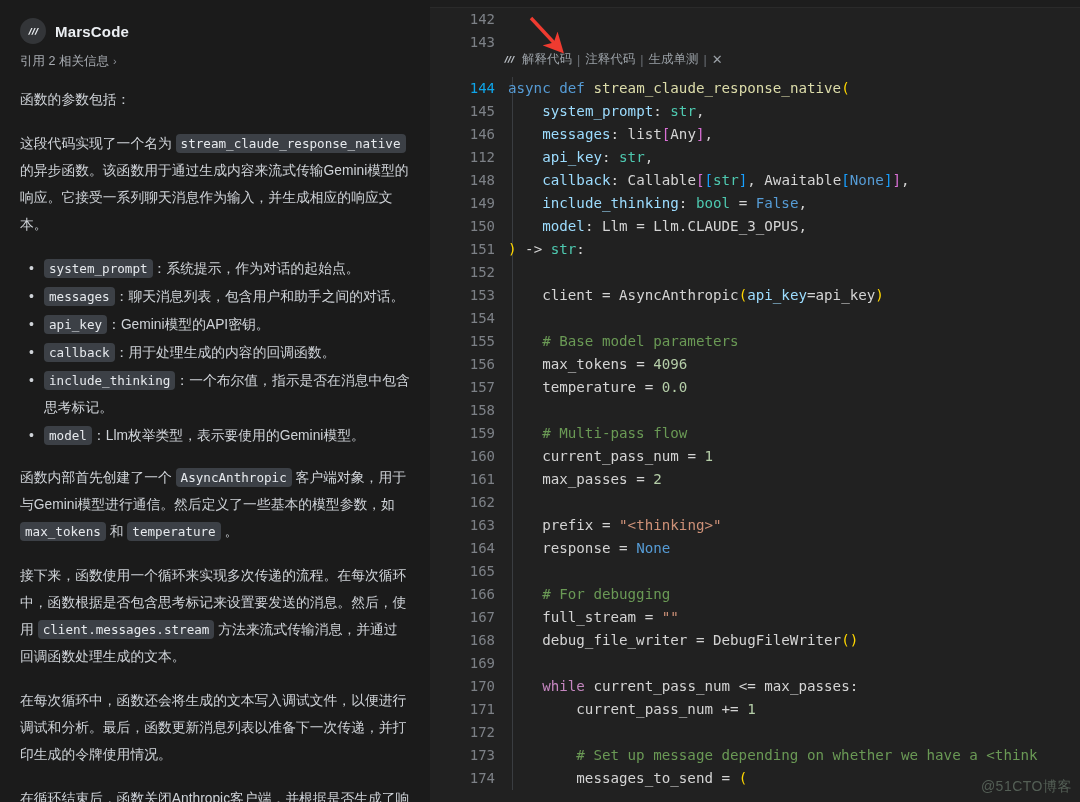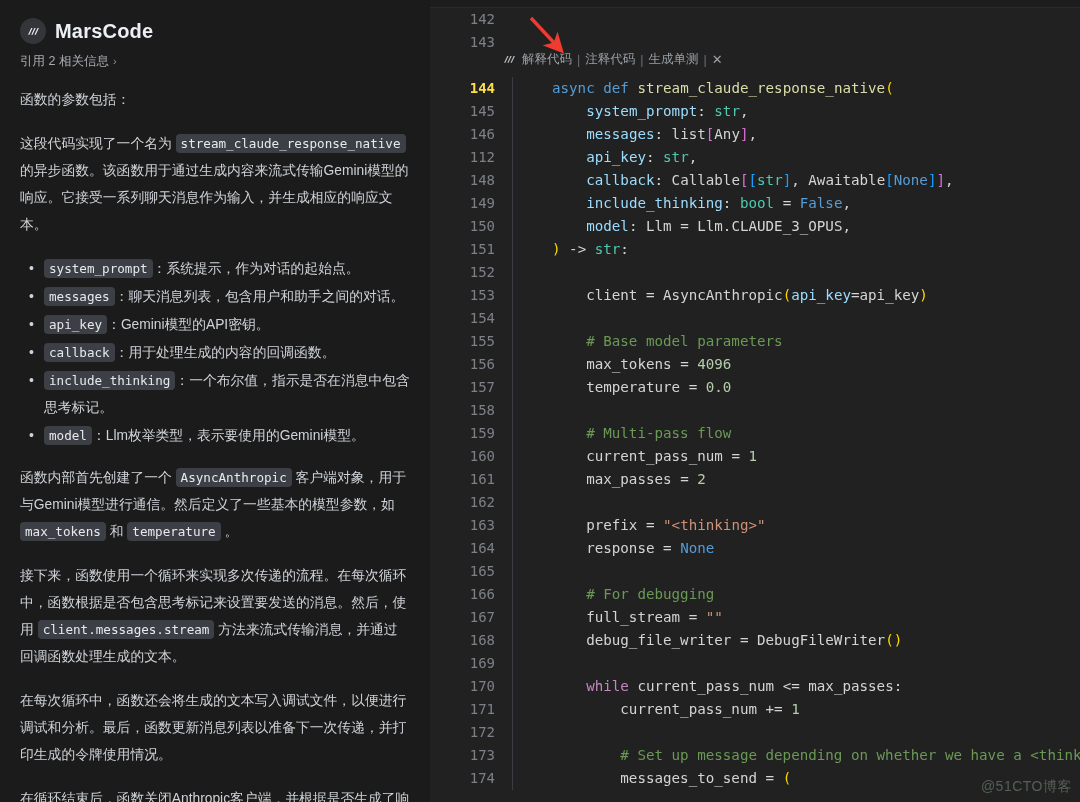--- a/index.html
+++ b/index.html
@@ -21,21 +21,21 @@
   }
   .chat-header { display: flex; align-items: center; gap: 9px; margin-bottom: 9px; }
   .logo-badge {
     width: 26px; height: 26px; border-radius: 50%;
     background: #333538;
     display: flex; align-items: center; justify-content: center;
     flex: none;
   }
   .logo-badge svg { display: block; }
   .brand-title {
-    font-size: 20px; font-weight: bold; color: #eceff3;
+    font-size: 15px; font-weight: bold; color: #eceff3;
     letter-spacing: .2px;
   }
   .cite-row {
     display: flex; align-items: center; gap: 4px;
     font-size: 12.5px; color: #a9adb3; margin-bottom: 16px;
     cursor: pointer;
   }
   .chev { font-size: 11px; color: #8b9097; line-height: 1; }
 
   .msg { color: #cfd3d8; font-size: 13.8px; line-height: 27px; }
@@ -72,31 +72,30 @@
     background: #1d1d1d; border-bottom: 1px solid #2a2a2a;
   }
   .code-area { position: absolute; top: 8px; left: 0; right: 0; bottom: 0; }
 
   .row { position: relative; height: 23px; }
   .ln {
     position: absolute; left: 0; width: 65px; text-align: right;
     color: #7d8187; font-size: 14px; line-height: 23px;
     font-family: "DejaVu Sans Mono", monospace;
   }
-  .ln.cur { color: #fde047; font-weight: bold; }
+  .ln.cur { color: #0ea5e9; font-weight: normal; }
   .guide {
     position: absolute; left: 82px; top: 0; bottom: 0;
     width: 1px; background: #3a3d41;
   }
   .src {
     position: absolute; left: 78px; right: 0;
     font-size: 14.2px; line-height: 23px; white-space: pre;
     color: #d4d4d4;
     font-family: "DejaVu Sans Mono", monospace;
-    margin-left: 44px;
   }
   
   .kw   { color: #569cd6; }
   .kw2  { color: #c586c0; }
   .fn   { color: #dcdcaa; }
   .var  { color: #9cdcfe; }
   .typ  { color: #4ec9b0; }
   .cls  { color: #d4d4d4; }
   .num  { color: #b5cea8; }
   .str  { color: #ce9178; }

